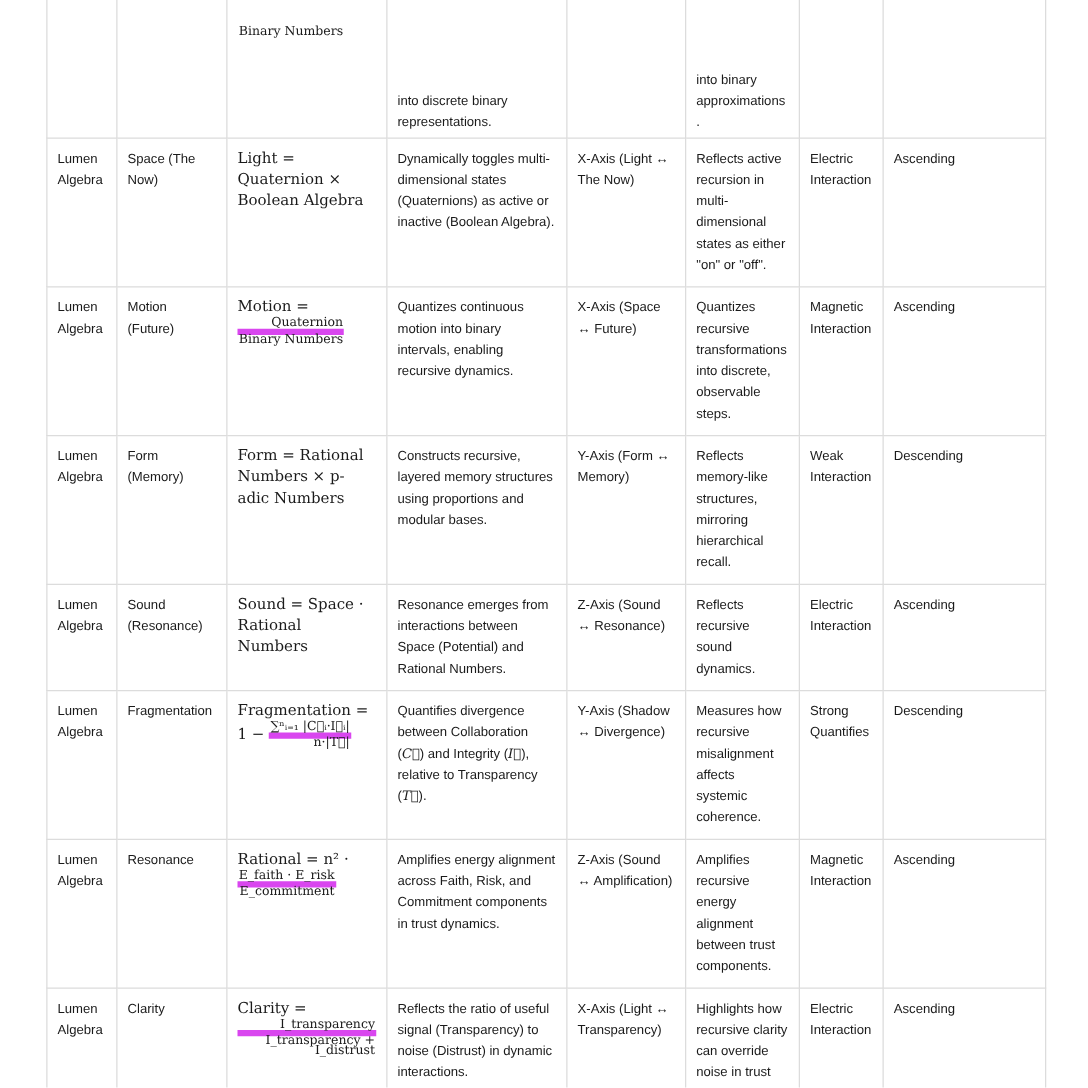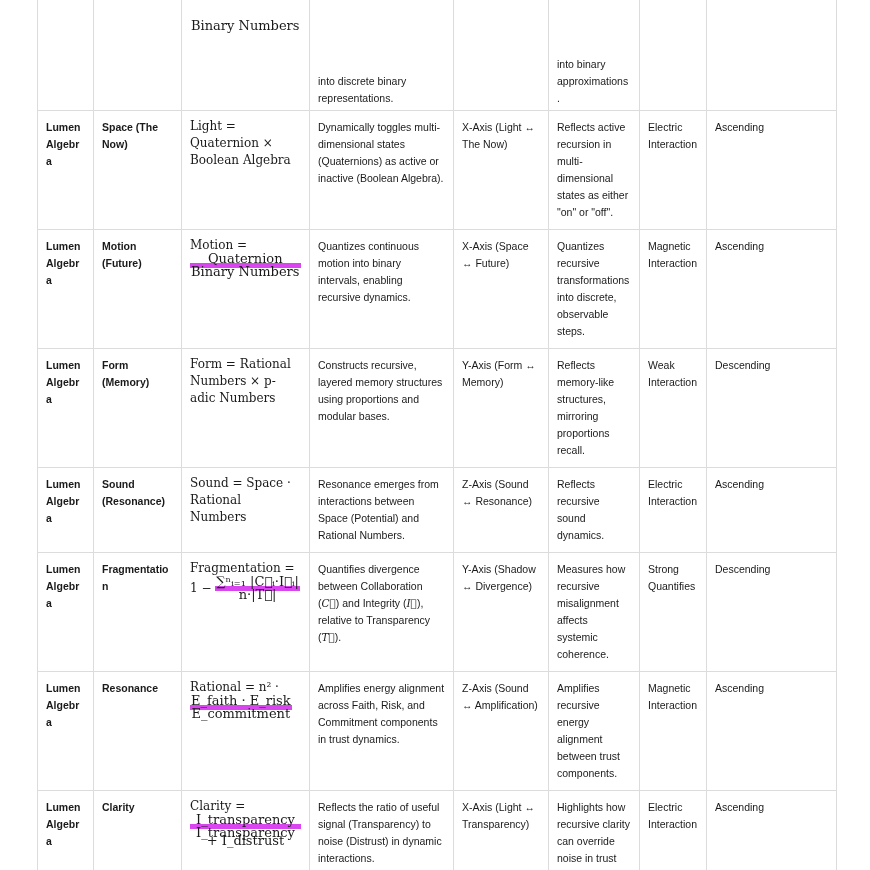--- a/index.html
+++ b/index.html
@@ -35,34 +35,34 @@
     col.c8 { width: 130px; }
     td {
       border: 1px solid #dcdcdc;
       vertical-align: top;
       padding: 8px 8px 8px 8px;
       font-size: 10.5px;
       line-height: 17px;
       word-wrap: break-word;
     }
     td.bold {
-      font-weight: bold;
+      font-weight: normal;
       margin-top: 48px;
     }
     td.formula {
       font-family: "DejaVu Serif", "Liberation Serif", serif;
       font-size: 12px;
       line-height: 17px;
       padding-top: 7px;
     }
     .frac {
       display: inline-block;
       vertical-align: middle;
-      text-align: center;
-      font-size: 13px;
+      text-align: right;
+      font-size: 10px;
       line-height: 8px;
       margin-top: 1px;
     }
     .frac .num {
       display: block;
       border-bottom: 5px solid #d946ef;
       padding: 0 1px;
     }
     .frac .den {
       display: block;
@@ -141,21 +141,21 @@
       <td>Magnetic Interaction</td>
       <td>Ascending</td>
     </tr>
 
     <tr class="r3">
       <td class="bold">Lumen Algebra</td>
       <td class="bold">Form (Memory)</td>
       <td class="formula">Form = Rational Numbers × p-adic Numbers</td>
       <td>Constructs recursive, layered memory structures using proportions and modular bases.</td>
       <td>Y-Axis (Form ↔ Memory)</td>
-      <td>Reflects memory-like structures, mirroring proportions recall.</td>
+      <td>Reflects memory-like structures, mirroring hierarchical recall.</td>
       <td>Weak Interaction</td>
       <td>Descending</td>
     </tr>
 
     <tr class="r4">
       <td class="bold">Lumen Algebra</td>
       <td class="bold">Sound (Resonance)</td>
       <td class="formula">Sound = Space · Rational Numbers</td>
       <td>Resonance emerges from interactions between Space (Potential) and Rational Numbers.</td>
       <td>Z-Axis (Sound ↔ Resonance)</td>

